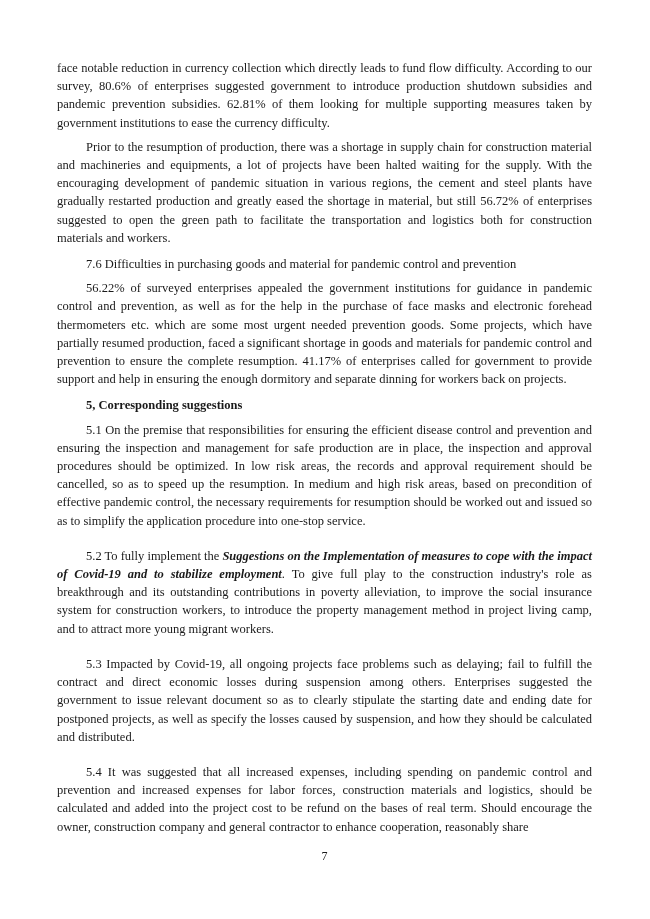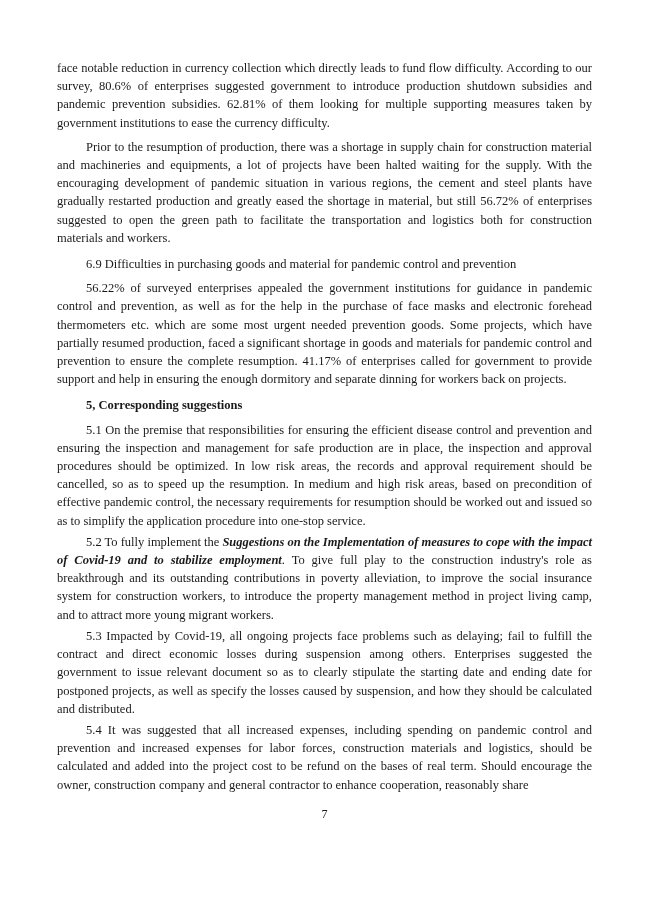--- a/index.html
+++ b/index.html
@@ -21,21 +21,21 @@
     background: #ffffff;
     overflow: hidden;
   }
   .block {
     margin: 0;
     font-size: 12.5px;
     line-height: 18.2px;
     text-align: justify;
   }
   .block + .block {
-    margin-top: 3px;
+    margin-top: 17px;
   }
   .heading {
     margin-top: 8px !important;
     text-align: left;
   }
   .after-heading {
     margin-top: 6px !important;
   }
   .indent {
     text-indent: 29px;
@@ -58,21 +58,21 @@
 </head>
 <body>
 
 <div class="page">
 
   <p class="block">face notable reduction in currency collection which directly leads to fund flow difficulty. According to our survey, 80.6% of enterprises suggested government to introduce production shutdown subsidies and pandemic prevention subsidies. 62.81% of them looking for multiple supporting measures taken by government institutions to ease the currency difficulty.</p>
 
 
   <p class="block indent after-heading">Prior to the resumption of production, there was a shortage in supply chain for construction material and machineries and equipments, a lot of projects have been halted waiting for the supply. With the encouraging development of pandemic situation in various regions, the cement and steel plants have gradually restarted production and greatly eased the shortage in material, but still 56.72% of enterprises suggested to open the green path to facilitate the transportation and logistics both for construction materials and workers.</p>
 
-  <p class="block heading indent">6.9 Difficulties in purchasing goods and material for pandemic control and prevention</p>
+  <p class="block heading indent">7.6 Difficulties in purchasing goods and material for pandemic control and prevention</p>
 
   <p class="block indent after-heading">56.22% of surveyed enterprises appealed the government institutions for guidance in pandemic control and prevention, as well as for the help in the purchase of face masks and electronic forehead thermometers etc. which are some most urgent needed prevention goods. Some projects, which have partially resumed production, faced a significant shortage in goods and materials for pandemic control and prevention to ensure the complete resumption. 41.17% of enterprises called for government to provide support and help in ensuring the enough dormitory and separate dinning for workers back on projects.</p>
 
   <p class="block heading indent bold">5, Corresponding suggestions</p>
 
   <p class="block indent after-heading">5.1 On the premise that responsibilities for ensuring the efficient disease control and prevention and ensuring the inspection and management for safe production are in place, the inspection and approval procedures should be optimized. In low risk areas, the records and approval requirement should be cancelled, so as to speed up the resumption. In medium and high risk areas, based on precondition of effective pandemic control, the necessary requirements for resumption should be worked out and issued so as to simplify the application procedure into one-stop service.</p>
 
   <p class="block indent"><span>5.2 To fully implement the </span><span class="bi">Suggestions on the Implementation of measures to cope with the impact of Covid-19 and to stabilize employment</span><span>. To give full play to the construction industry's role as breakthrough and its outstanding contributions in poverty alleviation, to improve the social insurance system for construction workers, to introduce the property management method in project living camp, and to attract more young migrant workers.</span></p>
 
   <p class="block indent">5.3 Impacted by Covid-19, all ongoing projects face problems such as delaying; fail to fulfill the contract and direct economic losses during suspension among others. Enterprises suggested the government to issue relevant document so as to clearly stipulate the starting date and ending date for postponed projects, as well as specify the losses caused by suspension, and how they should be calculated and distributed.</p>

